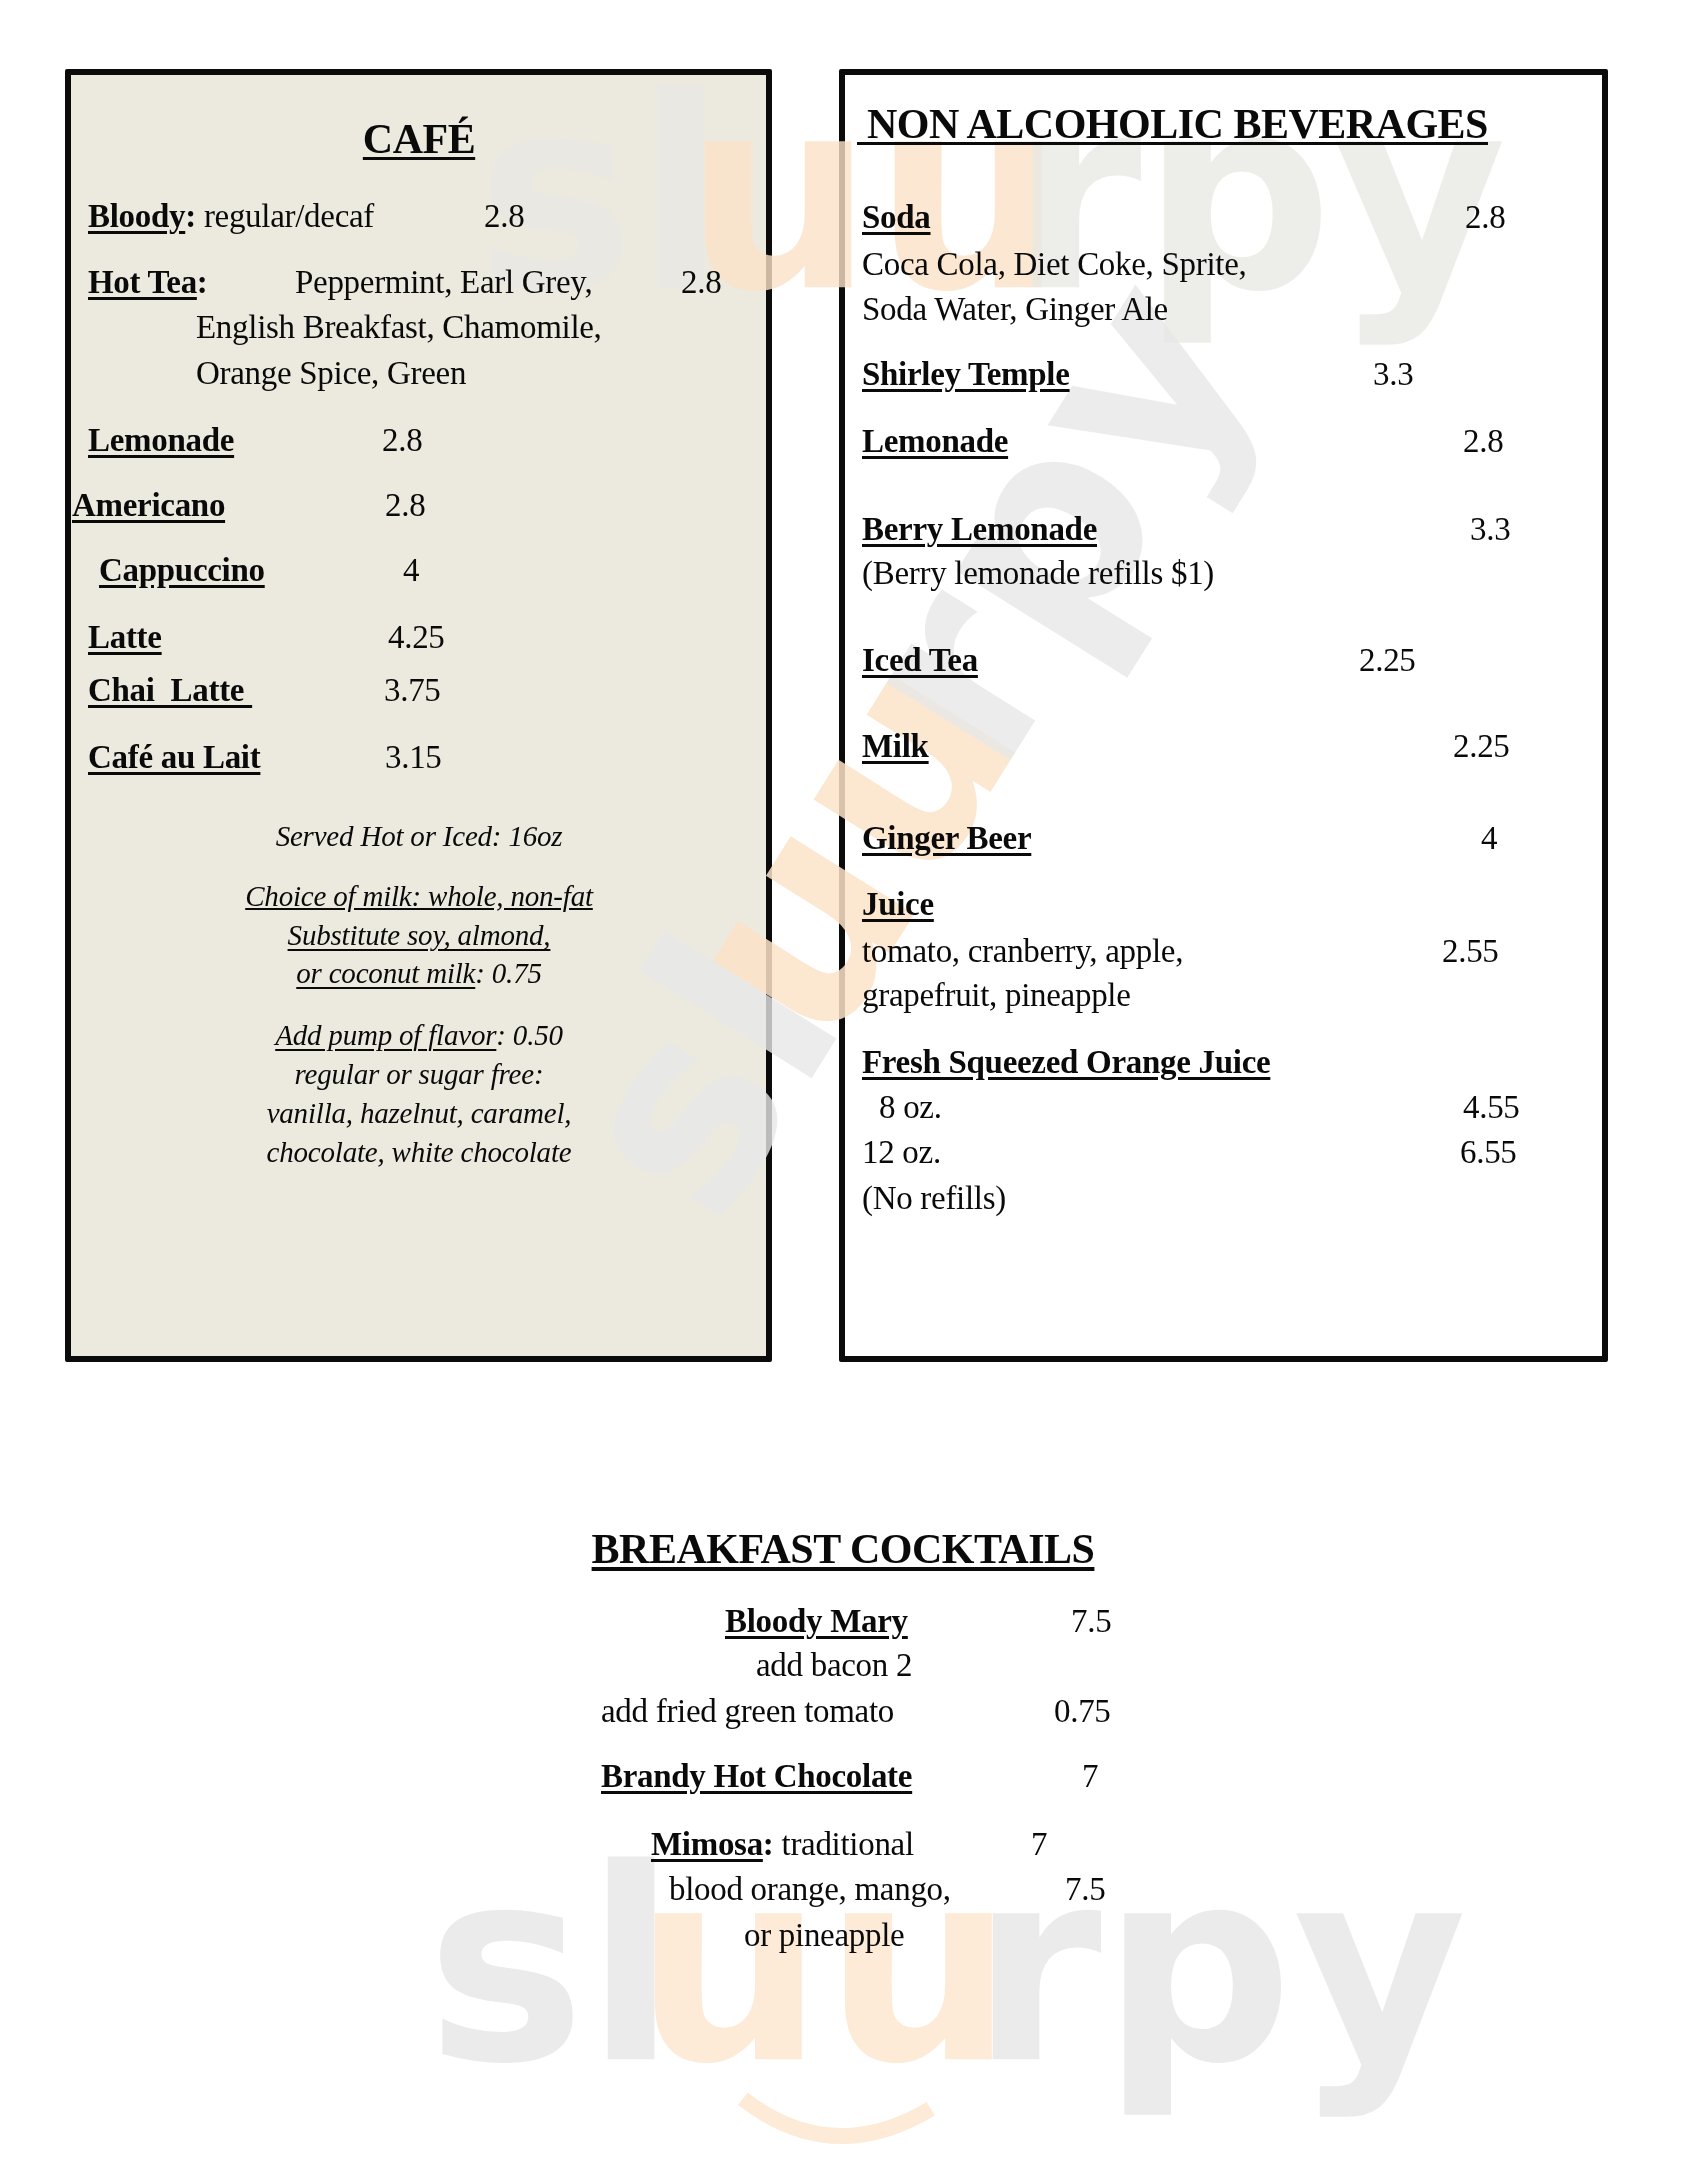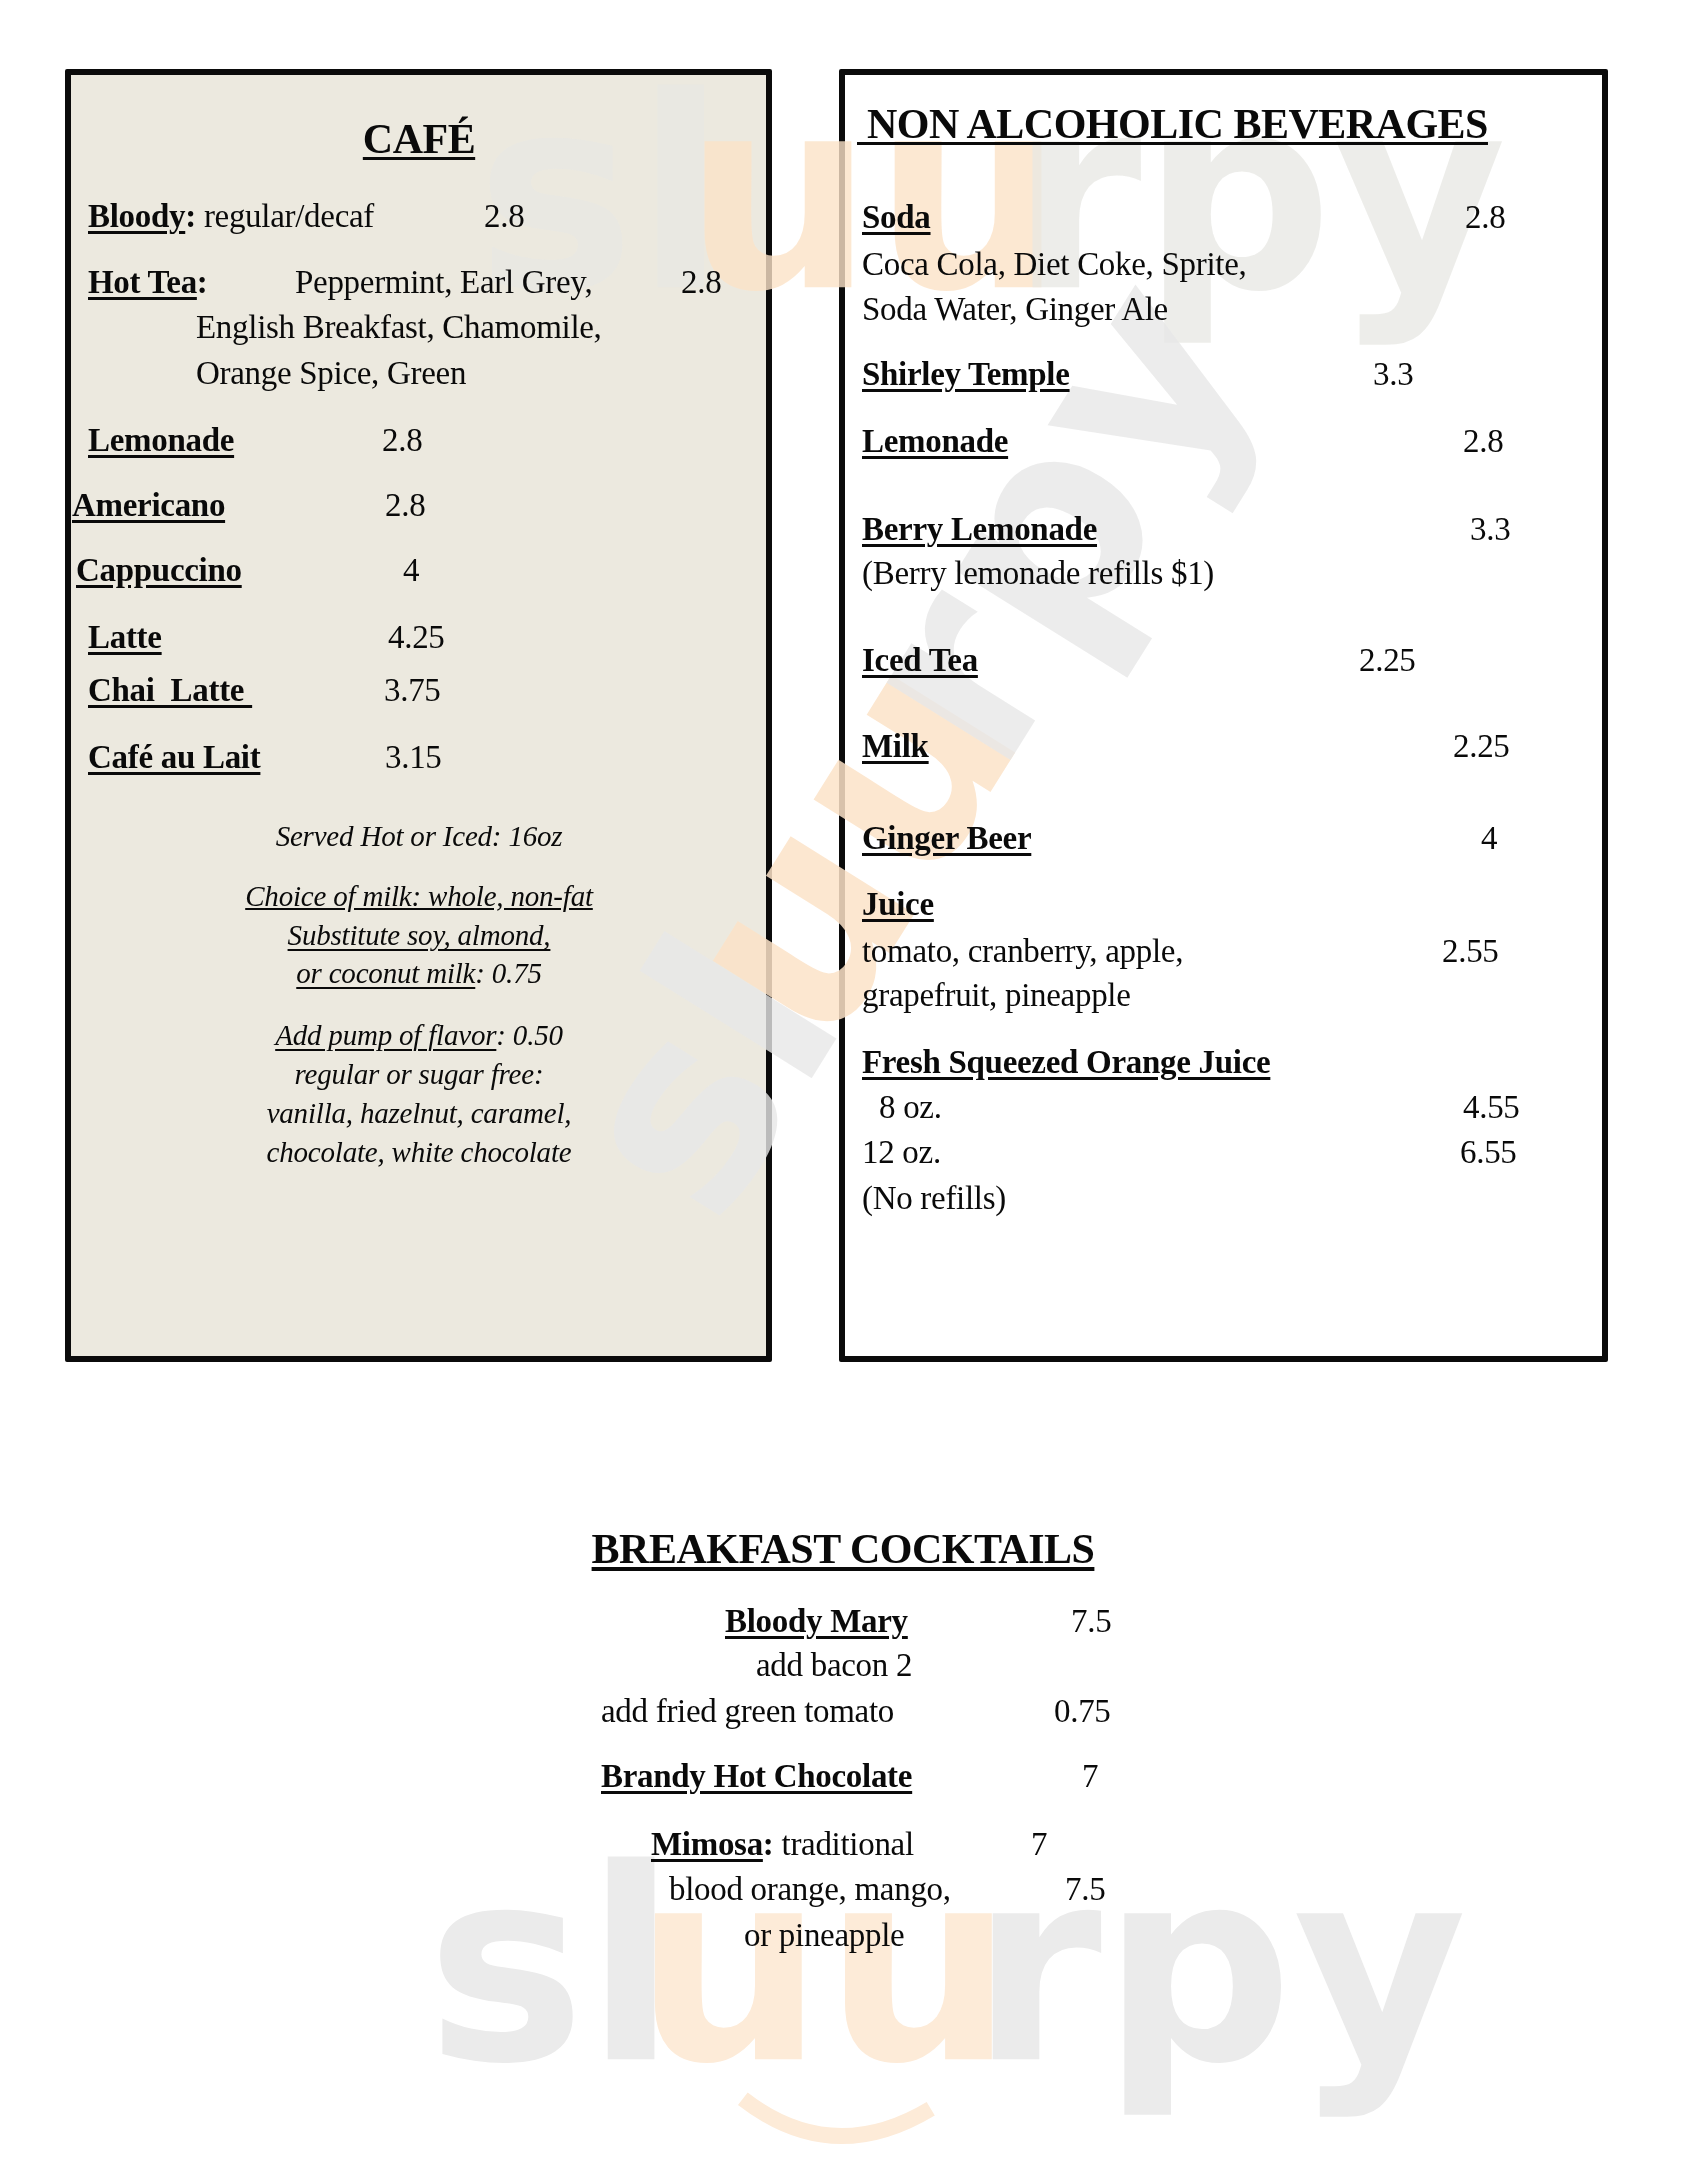--- a/index.html
+++ b/index.html
@@ -68,21 +68,21 @@
 <div class="t" style="left:681px; top:262px;">2.8</div>
 <div class="t" style="left:196px; top:307px;">English Breakfast, Chamomile,</div>
 <div class="t" style="left:196px; top:353px;">Orange Spice, Green</div>
 
 <div class="t b u" style="left:88px; top:420px;">Lemonade</div>
 <div class="t" style="left:382px; top:420px;">2.8</div>
 
 <div class="t b u" style="left:72px; top:485px;">Americano</div>
 <div class="t" style="left:385px; top:485px;">2.8</div>
 
-<div class="t b u" style="left:76px; top:550px;">Cappuccino</div>
+<div class="t b u" style="left:99px; top:550px;">Cappuccino</div>
 <div class="t" style="left:403px; top:550px;">4</div>
 
 <div class="t b u" style="left:88px; top:617px;">Latte</div>
 <div class="t" style="left:388px; top:617px;">4.25</div>
 
 <div class="t b u" style="left:88px; top:670px;">Chai  Latte </div>
 <div class="t" style="left:384px; top:670px;">3.75</div>
 
 <div class="t b u" style="left:88px; top:737px;">Café au Lait</div>
 <div class="t" style="left:385px; top:737px;">3.15</div>

